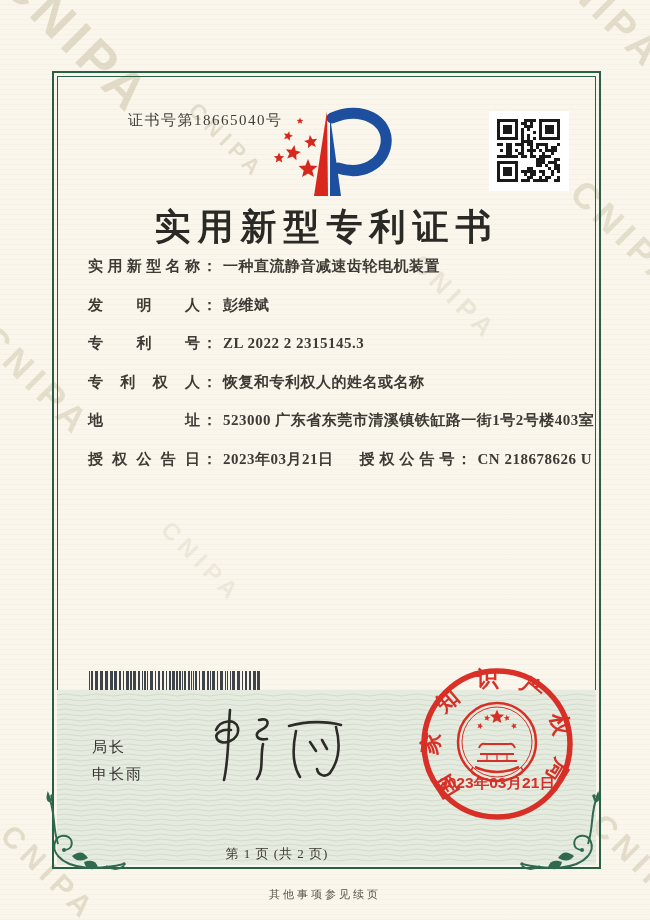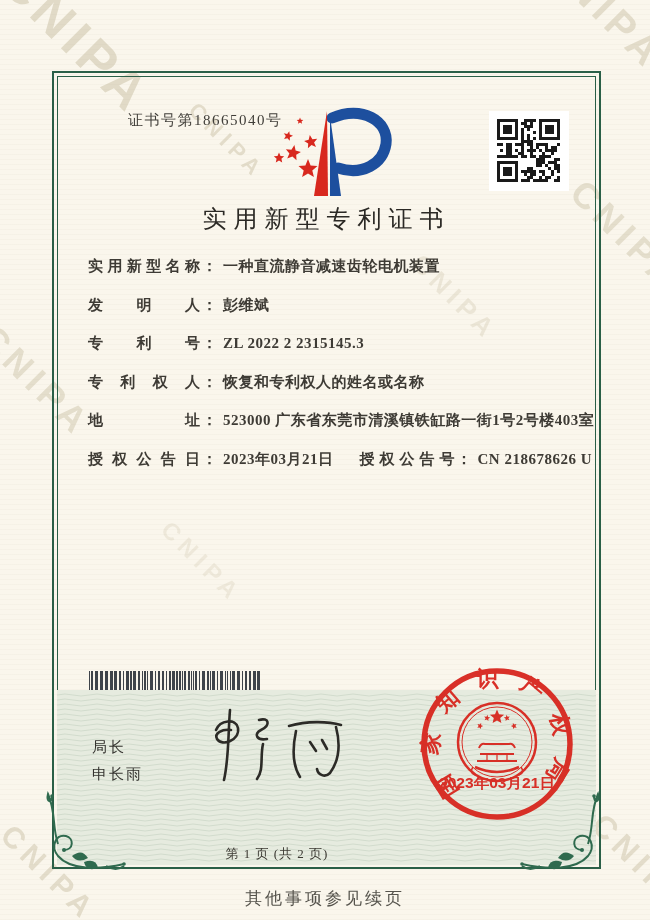--- a/index.html
+++ b/index.html
@@ -20,21 +20,21 @@
   .frame{position:absolute;left:52px;top:71px;width:549px;height:798px;z-index:2;
          border:2.5px solid var(--frame-green);}
   .frame-inner{position:absolute;inset:3px;border:1px solid var(--frame-green);pointer-events:none;}
   
   .band{position:absolute;left:57px;top:690px;width:539px;height:175px;background:var(--band);z-index:2;}
   .band svg{position:absolute;inset:0;}
   .cert-no{position:absolute;left:88px;top:111px;z-index:3;font-size:15px;letter-spacing:1.5px;color:#403e39;margin-left:40px;}
   .logo{position:absolute;left:262px;top:106px;z-index:3;}
   .qr{position:absolute;left:489px;top:111px;z-index:3;}
   .title{position:absolute;left:52px;top:203px;width:549px;z-index:3;text-align:center;
-         font-size:24px;font-weight:400;letter-spacing:7px;color:var(--title-ink);}
+         font-size:36px;font-weight:700;letter-spacing:7px;color:var(--title-ink);}
   .fields{position:absolute;left:88px;top:257px;width:480px;z-index:3;}
   .f-row{margin-bottom:20.5px;line-height:18px;font-size:15px;font-weight:700;color:var(--ink);white-space:nowrap;}
   .f-label{display:inline-block;width:112px;text-align:justify;text-align-last:justify;vertical-align:top;}
   .f-label--sm{width:95px;}
   .f-colon{margin:0 6px 0 2px;}
   .f-value{letter-spacing:.5px;}
   .f-group2{margin-left:26px;}
   .paras{position:absolute;left:88px;top:531px;width:478px;z-index:3;
          font-size:12.5px;line-height:17.6px;color:#43413b;text-align:justify;letter-spacing:.4px;}
   .paras p{margin:0;text-indent:2em;}
@@ -42,21 +42,21 @@
   .signer{position:absolute;left:92px;top:733px;z-index:4;font-family:"Liberation Sans",sans-serif;
           font-size:15px;color:#33322e;letter-spacing:2px;line-height:27px;}
   .signature{position:absolute;left:197px;top:700px;z-index:4;}
   .seal{position:absolute;left:417px;top:664px;z-index:5;opacity:.93;}
   .flourish{position:absolute;z-index:6;}
   .flourish.left{left:28px;top:778px;}
   .flourish.right{left:508px;top:778px;transform:scaleX(-1);}
   .footer-page{position:absolute;left:57px;top:845px;width:440px;z-index:4;text-align:center;
                font-size:13px;color:#3c3a33;letter-spacing:1px;}
   .footer-note{position:absolute;left:0;top:887px;width:650px;z-index:3;text-align:center;
-               font-size:17px;color:#55534c;letter-spacing:3px;}
+               font-size:11px;color:#55534c;letter-spacing:3px;}
 </style>
 </head>
 <body>
 
 <div class="page">
 
   <span class="wm" style="left:-18px;top:8px;font-size:52px;opacity:.38;">CNIPA</span>
   <span class="wm" style="left:178px;top:128px;font-size:22px;opacity:.35;">CNIPA</span>
   <span class="wm" style="left:528px;top:-14px;font-size:40px;opacity:.35;">CNIPA</span>
   <span class="wm" style="left:556px;top:215px;font-size:36px;opacity:.33;">CNIPA</span>

